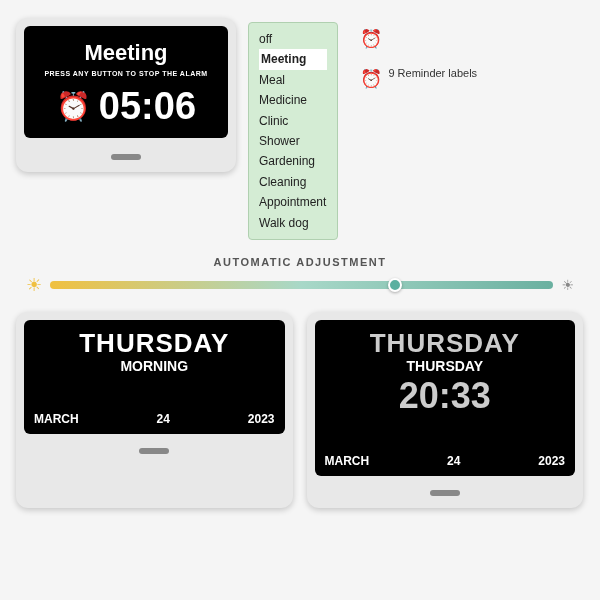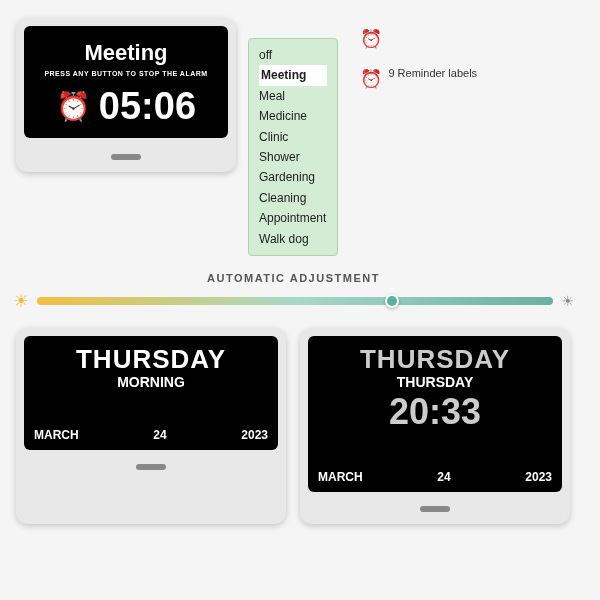--- a/index.html
+++ b/index.html
@@ -73,21 +73,21 @@
       display: inline-block;
       background: #888;
       border-radius: 4px;
       width: 30px;
       height: 6px;
     }
 
     
     .dropdown-container {
       position: relative;
-      margin-top: 20px;
+      margin-top: 4px;
     }
     .dropdown-list {
       background: #d4ecd4;
       border: 1px solid #b0d0b0;
       border-radius: 4px;
       padding: 6px 10px;
       min-width: 90px;
     }
     .dropdown-item {
       font-size: 12px;
@@ -119,21 +119,21 @@
       margin-top: 2px;
     }
     .info-text {
       font-size: 11px;
       color: #333;
       line-height: 1.4;
     }
 
     
     .middle-section {
-      padding: 6px 16px 6px 3px;
+      padding: 6px 16px 6px 16px;
     }
     .auto-label {
       text-align: center;
       font-size: 11px;
       font-weight: bold;
       letter-spacing: 1.5px;
       color: #555;
       margin-bottom: 6px;
     }
     .brightness-bar-container {
@@ -166,21 +166,21 @@
       height: 14px;
       background: #5bb0a0;
       border-radius: 50%;
       border: 2px solid #fff;
       box-shadow: 0 1px 3px rgba(0,0,0,0.3);
     }
 
     
     .bottom-section {
       display: flex;
-      padding: 10px 30px 10px 16px;
+      padding: 10px 17px 10px 16px;
       gap: 14px;
     }
 
     .day-clock-frame {
       flex: 1;
       background: #e8e8e8;
       border-radius: 12px;
       padding: 8px;
       box-shadow: 0 2px 6px rgba(0,0,0,0.2);
     }

